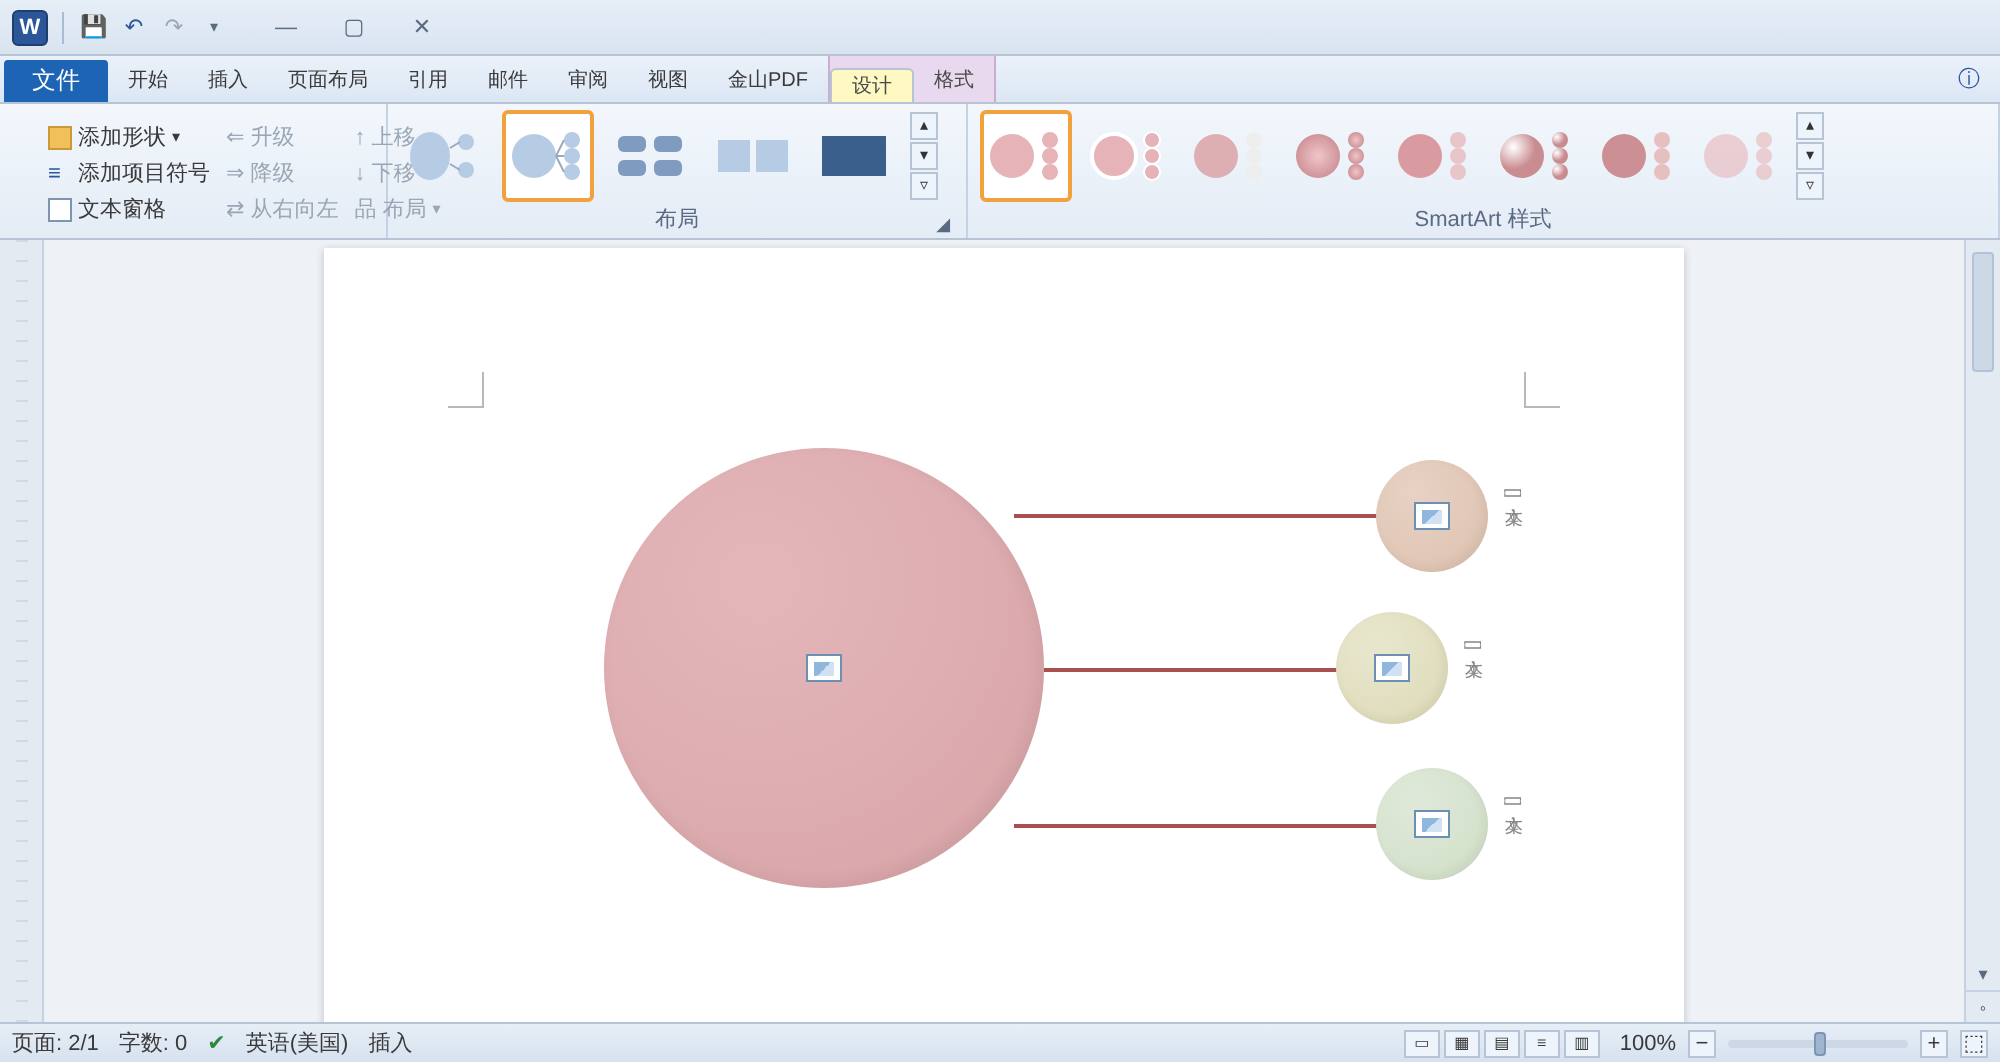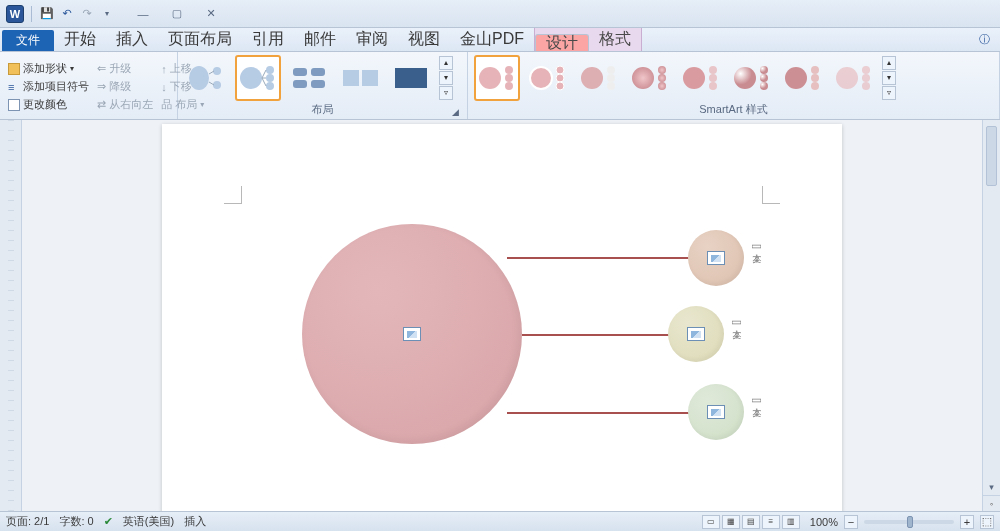--- a/index.html
+++ b/index.html
@@ -11,27 +11,27 @@
 .word-badge { width: 18px; height: 18px; background: #2b579a; color: #fff; border-radius: 3px; display: inline-flex; align-items: center; justify-content: center; font-weight: bold; font-size: 11px; border: 1px solid #1d3f6e;}
 .qat-sep { width: 1px; height: 16px; background: #a9bcd4; margin: 0 3px; }
 .title-center { flex: 1; display: flex; align-items: center; justify-content: center; gap: 6px; }
 .contextual-tab { background: #b86fc4; color: #fff; padding: 2px 8px; font-size: 11px; border-radius: 2px 2px 0 0; }
 .title-text { color: #5a5a5a; font-size: 12px; }
 .win-controls { display: flex; gap: 10px; padding: 0 10px; color: #5a6a82; }
 .win-btn { width: 24px; height: 18px; display: inline-flex; align-items: center; justify-content: center; cursor: pointer; }
 
 .tabs { height: 24px; background: linear-gradient(#eaf1fa,#dce7f4); display: flex; align-items: stretch; border-bottom: 1px solid #b6c4d6; }
 .file-tab { background: #1e64b4; color: #fff; padding: 0 14px; display: flex; align-items: center; font-size: 12px; border-radius: 2px 2px 0 0; margin: 2px 0 0 2px; }
-.tab { padding: 4px 10px; display: flex; align-items: center; font-size: 16px; color: #3a3a3a; cursor: pointer; }
+.tab { padding: 4px 10px; display: flex; align-items: center; font-size: 10px; color: #3a3a3a; cursor: pointer; }
 .tab.ctx { color: #4a4a4a; }
-.tab.active { background: #fca5a5; border: 1px solid #b6c4d6; border-bottom: none; border-radius: 3px 3px 0 0; margin-top: 6px; }
+.tab.active { background: #fef9c3; border: 1px solid #b6c4d6; border-bottom: none; border-radius: 3px 3px 0 0; margin-top: 6px; }
 .ctx-zone { background: #e9d9ee; display: flex; align-items: stretch; border-left: 1px solid #c9aed2; border-right: 1px solid #c9aed2;}
 .help-icon { margin-left: auto; padding: 0 10px; display: flex; align-items: center; color: #2b579a; }
 
-.ribbon { height: 68px; background: linear-gradient(#f3f7fc,#e4ecf6); border-bottom: 1px solid #b6c4d6; display: flex; }
+.ribbon { height: 68px; background: linear-gradient(#f3f7fc,#e4ecf6); border-bottom: 1px solid #b6c4d6; display: flex; padding-left: 16px; }
 .group { border-right: 1px solid #c4d2e4; display: flex; flex-direction: column; padding: 2px 6px 0 6px; }
 .group-body { flex: 1; display: flex; align-items: center; gap: 4px; }
 .group-label { text-align: center; font-size: 11px; color: #5a6a82; padding: 1px 0 2px 0; position: relative;}
 .group-label .launcher { position: absolute; right: 2px; bottom: 2px; font-size: 9px; color: #5a6a82;}
 
 .small-btn { display: flex; align-items: center; gap: 3px; font-size: 11px; color: #3a3a3a; padding: 1px 2px; white-space: nowrap; cursor: pointer;}
 .small-btn.dim { color: #9aa6b5; }
 .stack { display: flex; flex-direction: column; gap: 1px;}
 .mini-icon { width: 12px; height: 12px; display: inline-block; }
 
@@ -130,21 +130,21 @@
             <span class="mini-icon" style="background:#f2c05a;border:1px solid #c89a3a"></span>
             <span>添加形状</span>
             <span style="font-size:8px">▾</span>
           </div>
         <div class="small-btn">
             <span class="mini-icon" style="color:#2b579a">≡</span>
             <span>添加项目符号</span>
           </div>
         <div class="small-btn">
             <span class="mini-icon" style="background:#fff;border:1px solid #7d95b2"></span>
-            <span>更改颜色</span>
+            <span>文本窗格</span>
           </div>
       </div>
       <div class="stack">
         <div class="small-btn dim">
             <span>⇐</span>
             <span>升级</span>
           </div>
         <div class="small-btn dim">
             <span>⇒</span>
             <span>降级</span>

